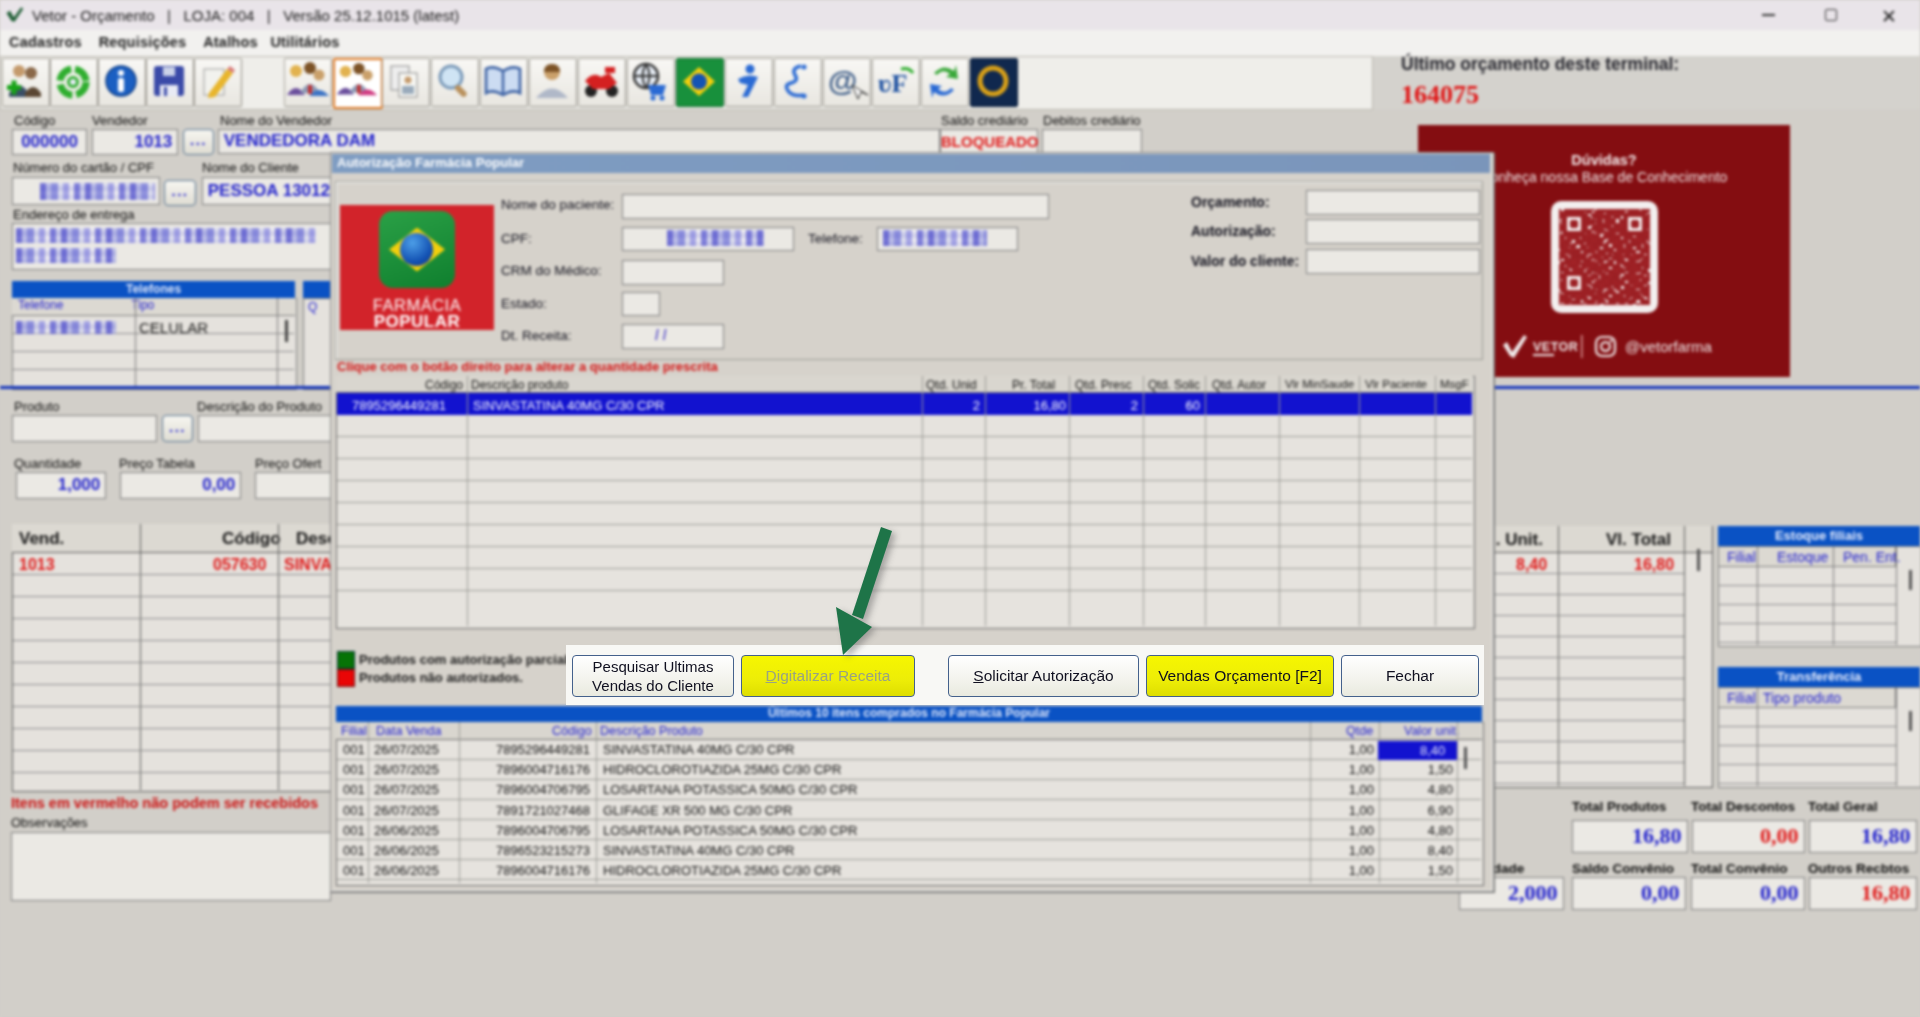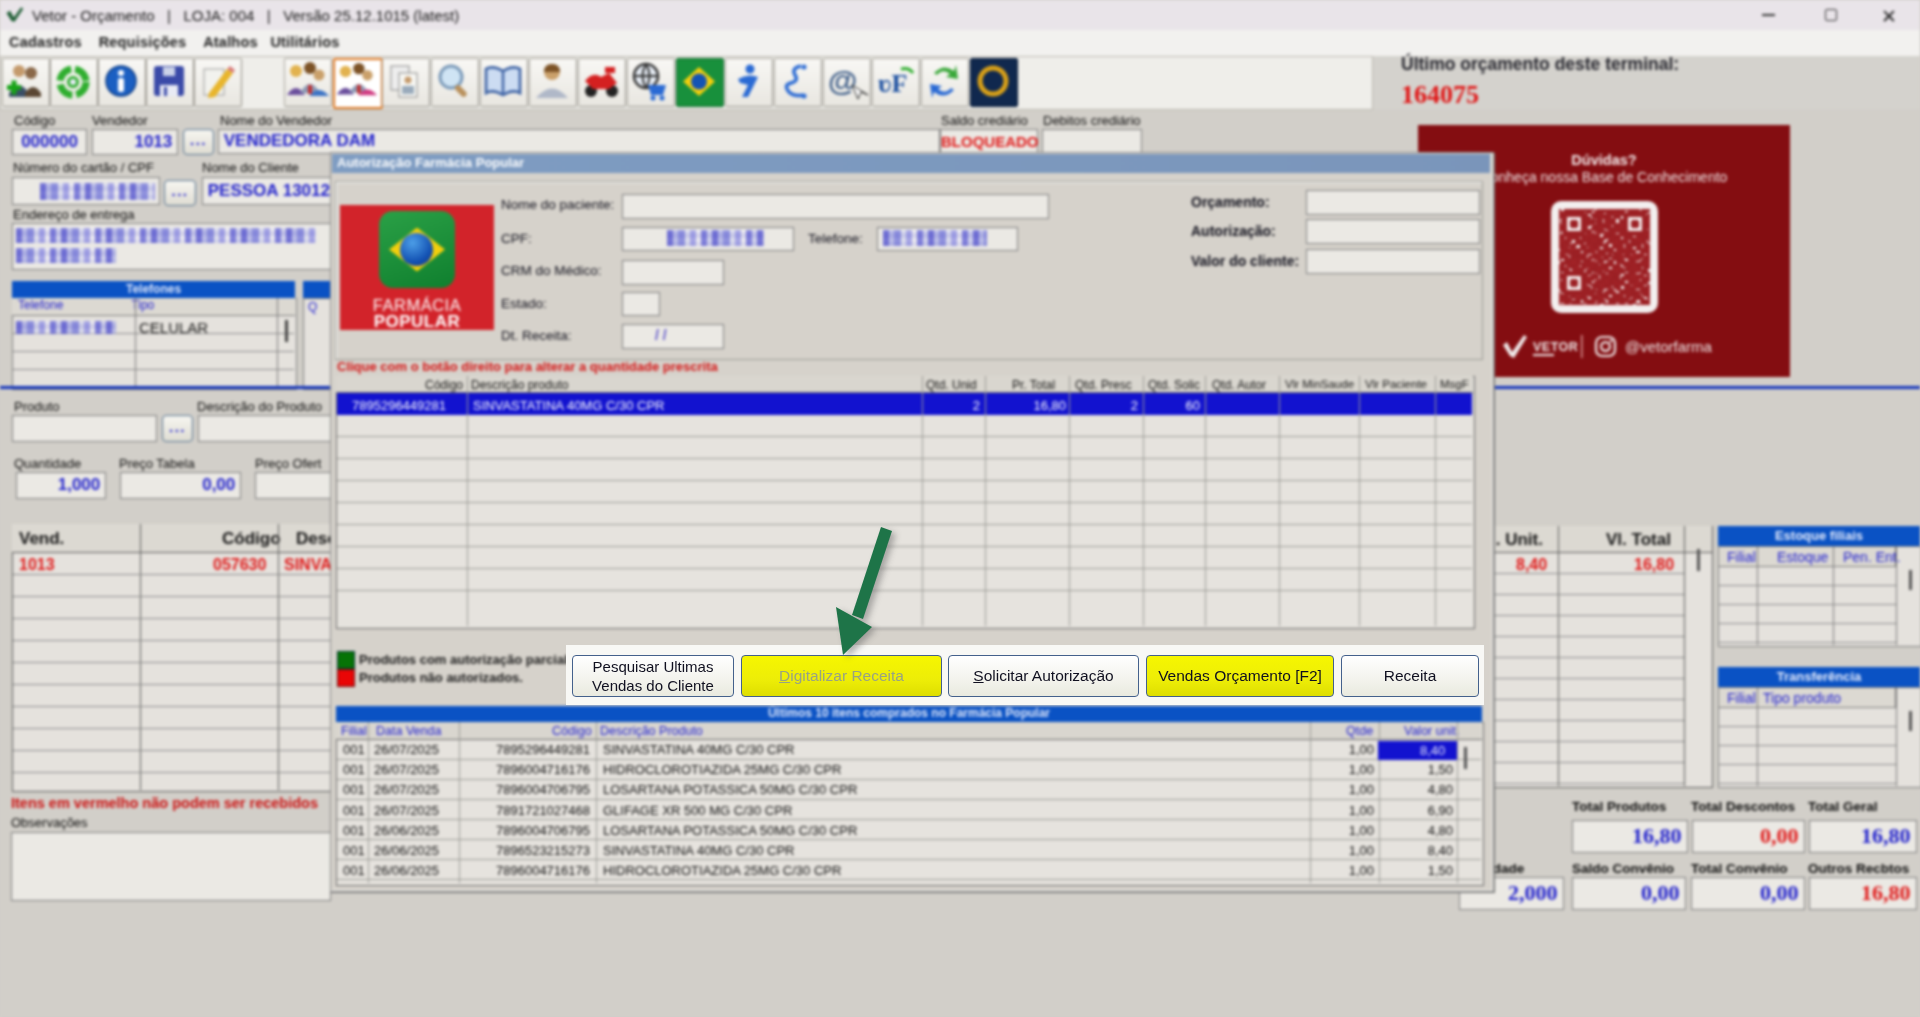--- a/index.html
+++ b/index.html
@@ -457,20 +457,20 @@
         <span class="c6">1,50</span>
       </div>
 <div class="abs" style="left:1378px;top:741px;width:79px;height:19px;background:#1212cf"></div>
 <div class="abs" style="left:1420px;top:743px;font-size:13px;color:#e4e4f8">8,40</div>
 <div class="abs" style="left:1464px;top:747px;width:3px;height:22px;background:#555"></div>
 </div>
   </div>
 
 <div class="abs" style="left:566px;top:645px;width:918px;height:60px;background:#f8f8f5"></div>
 <div class="btn" style="left:572px;width:162px;font-size:15px;line-height:19px;padding-top:1px">Pesquisar Ultimas<br>Vendas do Cliente</div>
-<div class="btn btnY" style="left:741px;width:201px;line-height:40px;color:#98a383"><span style="text-decoration:underline">D</span>igitalizar Receita</div>
+<div class="btn btnY" style="left:741px;width:174px;line-height:40px;color:#98a383"><span style="text-decoration:underline">D</span>igitalizar Receita</div>
 <div class="btn" style="left:948px;width:191px;line-height:40px"><span style="text-decoration:underline">S</span>olicitar Autorização</div>
 <div class="btn btnY" style="left:1146px;width:188px;line-height:40px">Vendas Orçamento [F2]</div>
-<div class="btn" style="left:1341px;width:138px;line-height:40px">Receita</div>
+<div class="btn" style="left:1341px;width:138px;line-height:40px">Fechar</div>
 <svg class="abs" style="left:820px;top:515px;filter:drop-shadow(4px 3px 3px rgba(90,90,90,.45))" width="90" height="150" viewBox="0 0 90 150">
 <polygon points="61,12 72,16 43,104 32,100" fill="#1e7448"></polygon>
 <polygon points="16,92 52,112 23,140" fill="#1e7448"></polygon>
 </svg>
 
 </body></html>

